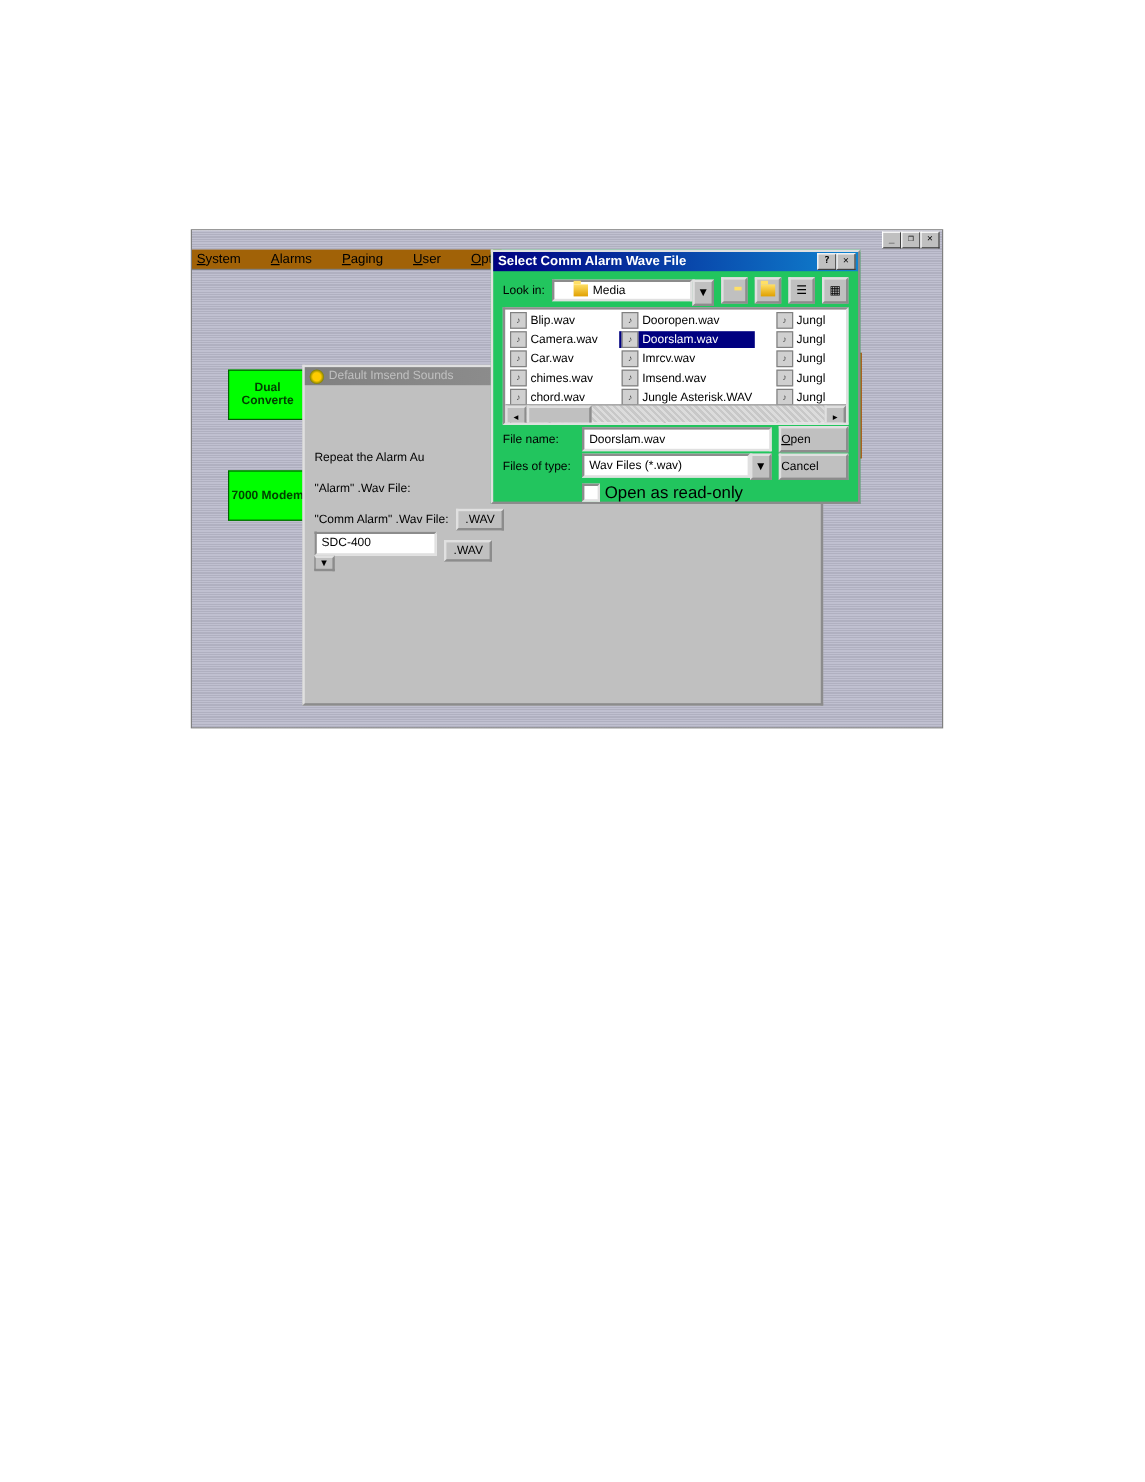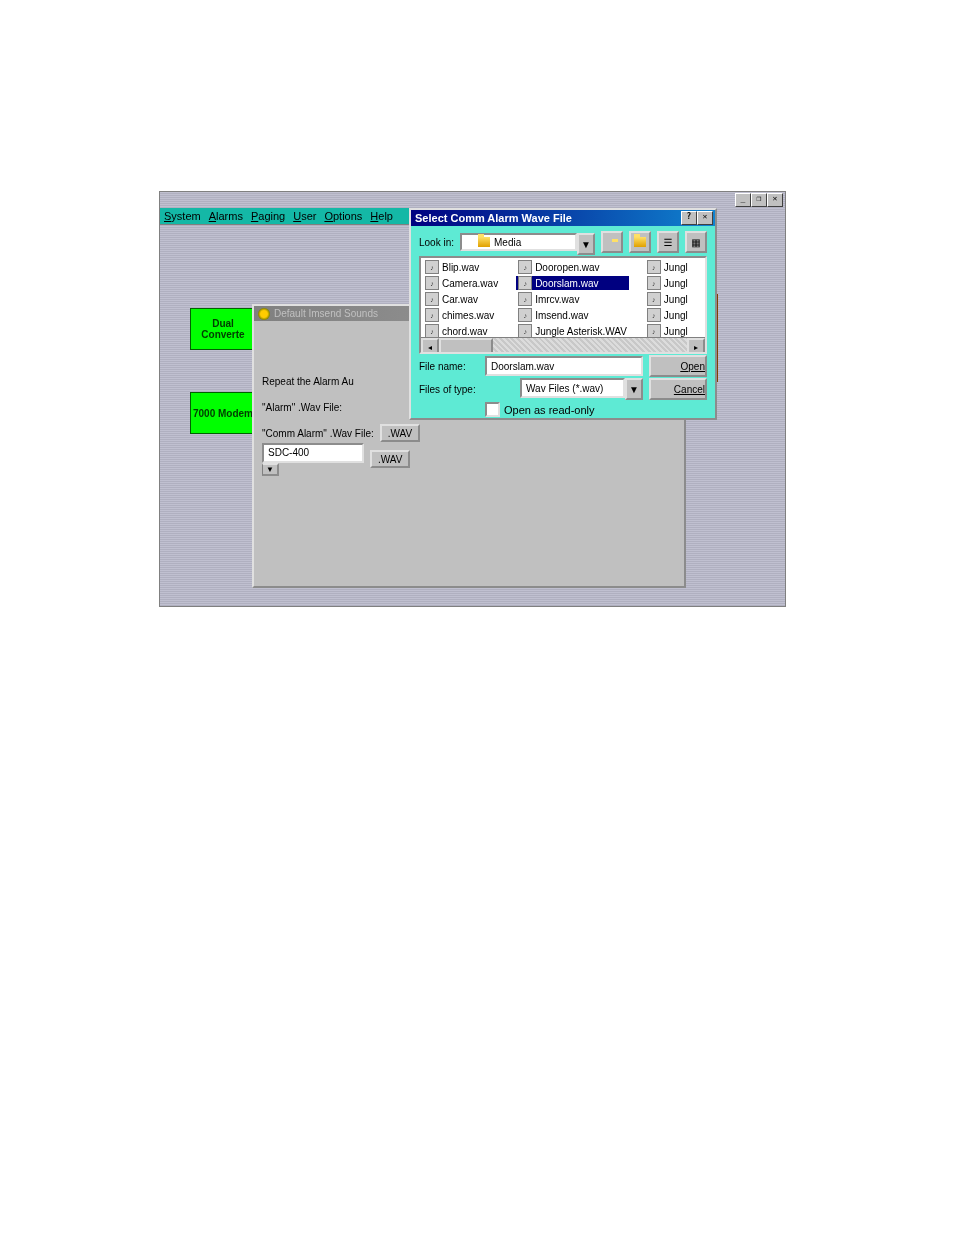--- a/index.html
+++ b/index.html
@@ -68,25 +68,25 @@
     line-height: 10px;
     text-align: center;
     color: #000;
     font-family: "Marlett", monospace;
   }
   
   .menubar {
     position: absolute;
     left: 0; top: 16px; height: 16px;
     width: 250px;
-    background: #14b8a6;
+    background: #a16207;
     border-bottom: 1px solid #808080;
     display: flex;
     align-items: center;
-    gap: 8px;
+    gap: 25px;
     padding: 0 4px;
     font-size: 11px;
   }
   .menu-item { text-decoration: none; color: #000; }
   .menu-item span.u { text-decoration: underline; }
   
   .alarm-panel {
     position: absolute;
     left: 92px; top: 112px;
     width: 430px; height: 280px;
@@ -177,21 +177,21 @@
     background: #ff7f00;
     border: 1px solid #804000;
   }
   
   .file-dialog {
     position: absolute;
     left: 249px;
     top: 16px;
     width: 304px;
     height: 208px;
-    background: #5eead4;
+    background: #22c55e;
     border: 2px outset #e0e0e0;
   }
   .file-dialog .dlg-title {
     position: absolute;
     left: 0; top: 0; right: 0;
     height: 16px;
     background: linear-gradient(90deg,#000080,#1084d0);
     color: #fff;
     display: flex;
     align-items: center;
@@ -330,36 +330,35 @@
     background: #fff;
     border: 2px inset #e0e0e0;
     height: 16px;
     display: flex;
     align-items: center;
     padding: 0 4px;
   }
   .brow .combo-wrapper {
     flex: 1;
     display: flex;
-    margin-left: 35px;
   }
   .brow .combo-wrapper .long-input { flex: 1; }
   .dlg-btn {
     width: 54px; height: 18px;
     background: #c0c0c0;
     border: 2px outset #e0e0e0;
     font-size: 10px;
-    display: flex; align-items: center; justify-content: flex-end; text-decoration: underline;
+    display: flex; align-items: center; justify-content: flex-start;
   }
   .chkrow {
     display: flex;
     align-items: center;
     gap: 4px;
     margin-left: 66px;
-    font-size: 11px;
+    font-size: 14px;
   }
   .chk {
     width: 11px; height: 11px;
     background: #fff;
     border: 2px inset #e0e0e0;
   }
   
   .statusbar {
     position: absolute;
     left: 0; right: 0; bottom: 0;

